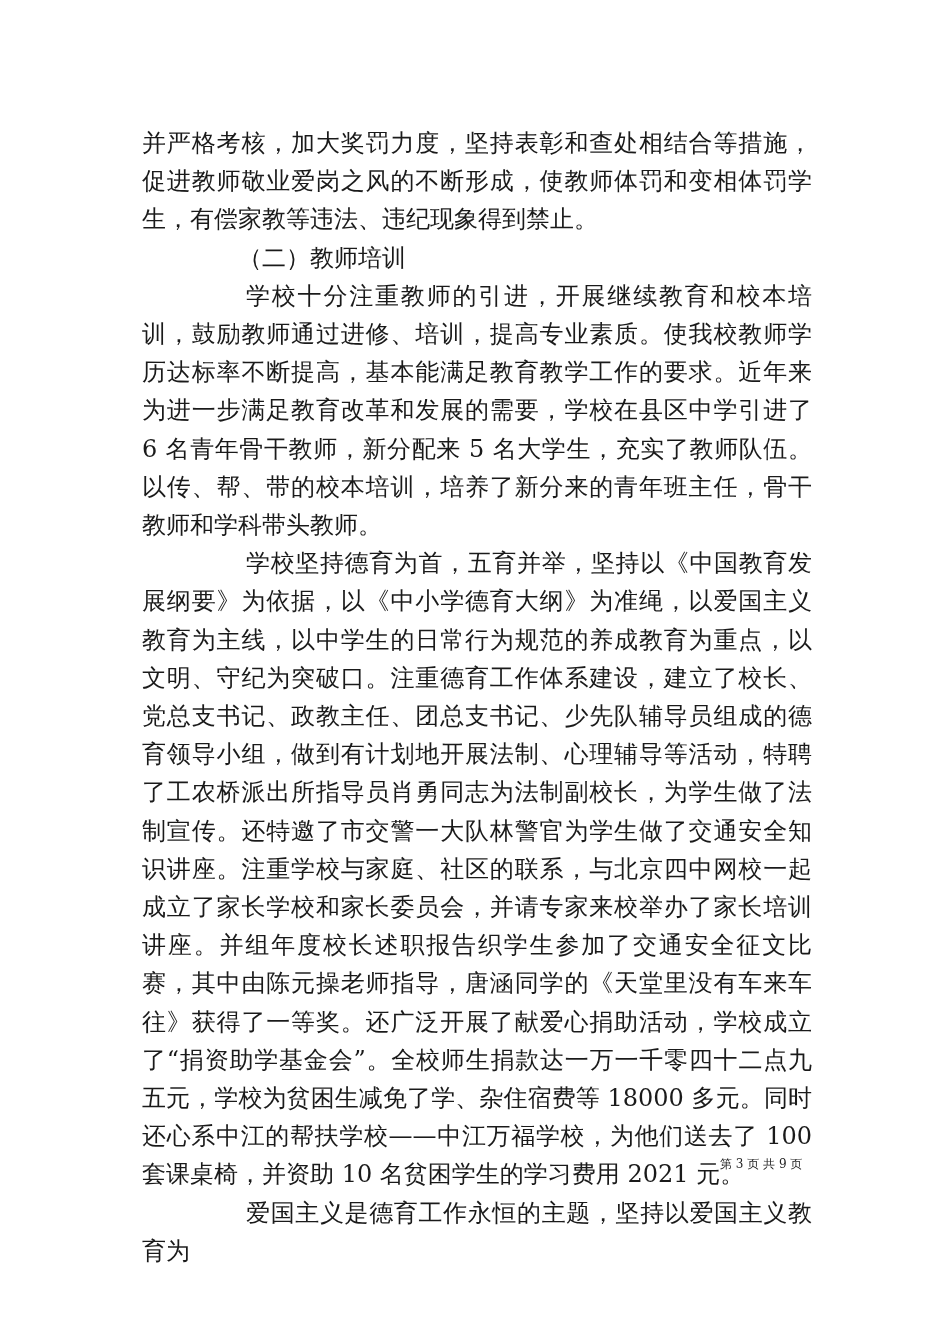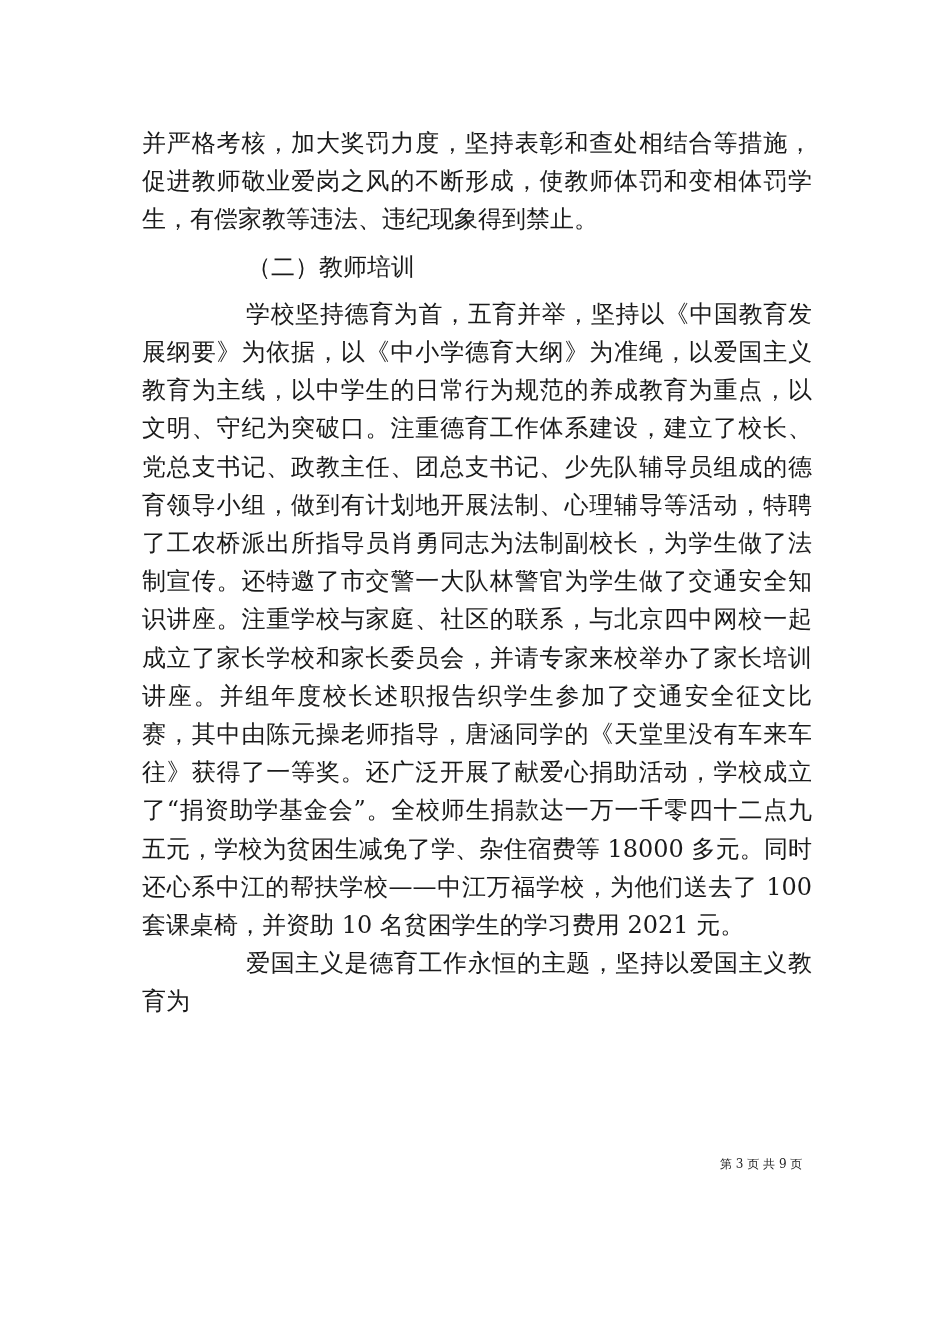--- a/index.html
+++ b/index.html
@@ -6,32 +6,33 @@
   body { width: 950px; height: 1344px; position: relative; overflow: hidden; }
   .page { position: absolute; left: 0; top: 0; width: 950px; height: 1344px; background: #fff; }
   .content {
     position: absolute; left: 142px; top: 124px; width: 670px;
     font-family: "DejaVu Serif", "Liberation Serif", serif;
     font-size: 24px; line-height: 38.2px; color: #1a1a1a;
     text-align: justify; text-justify: inter-character;
   }
   .p { margin: 0; }
   .indent { text-indent: 104px; }
-  .heading { margin: 9px; padding-left: 104px; }
+  .heading { margin: 0; padding-left: 104px; }
   .heading.sub { padding-left: 96px; }
   .footer {
     position: absolute; left: 720px; top: 1156px;
     font-family: "DejaVu Serif", "Liberation Serif", serif;
     font-size: 12px; color: #222;
   }
 </style>
 </head>
 <body>
 
 <div class="page">
   <div class="content">
     <p class="p">并严格考核，加大奖罚力度，坚持表彰和查处相结合等措施，促进教师敬业爱岗之风的不断形成，使教师体罚和变相体罚学生，有偿家教等违法、违纪现象得到禁止。</p>
     <p class="heading sub">（二）教师培训</p>
+    <p class="p indent">学校十分注重教师的引进，开展继续教育和校本培训，鼓励教师通过进修、培训，提高专业素质。使我校教师学历达标率不断提高，基本能满足教育教学工作的要求。近年来为进一步满足教育改革和发展的需要，学校在县区中学引进了 6 名青年骨干教师，新分配来 5 名大学生，充实了教师队伍。以传、帮、带的校本培训，培养了新分来的青年班主任，骨干教师和学科带头教师。</p>
     <p class="p indent">学校坚持德育为首，五育并举，坚持以《中国教育发展纲要》为依据，以《中小学德育大纲》为准绳，以爱国主义教育为主线，以中学生的日常行为规范的养成教育为重点，以文明、守纪为突破口。注重德育工作体系建设，建立了校长、党总支书记、政教主任、团总支书记、少先队辅导员组成的德育领导小组，做到有计划地开展法制、心理辅导等活动，特聘了工农桥派出所指导员肖勇同志为法制副校长，为学生做了法制宣传。还特邀了市交警一大队林警官为学生做了交通安全知识讲座。注重学校与家庭、社区的联系，与北京四中网校一起成立了家长学校和家长委员会，并请专家来校举办了家长培训讲座。并组年度校长述职报告织学生参加了交通安全征文比赛，其中由陈元操老师指导，唐涵同学的《天堂里没有车来车往》获得了一等奖。还广泛开展了献爱心捐助活动，学校成立了“捐资助学基金会”。全校师生捐款达一万一千零四十二点九五元，学校为贫困生减免了学、杂住宿费等 18000 多元。同时还心系中江的帮扶学校——中江万福学校，为他们送去了 100 套课桌椅，并资助 10 名贫困学生的学习费用 2021 元。</p>
     <p class="p indent">爱国主义是德育工作永恒的主题，坚持以爱国主义教育为</p>
   </div>
   <div class="footer">第 3 页 共 9 页</div>
 </div>
 
 </body></html>

